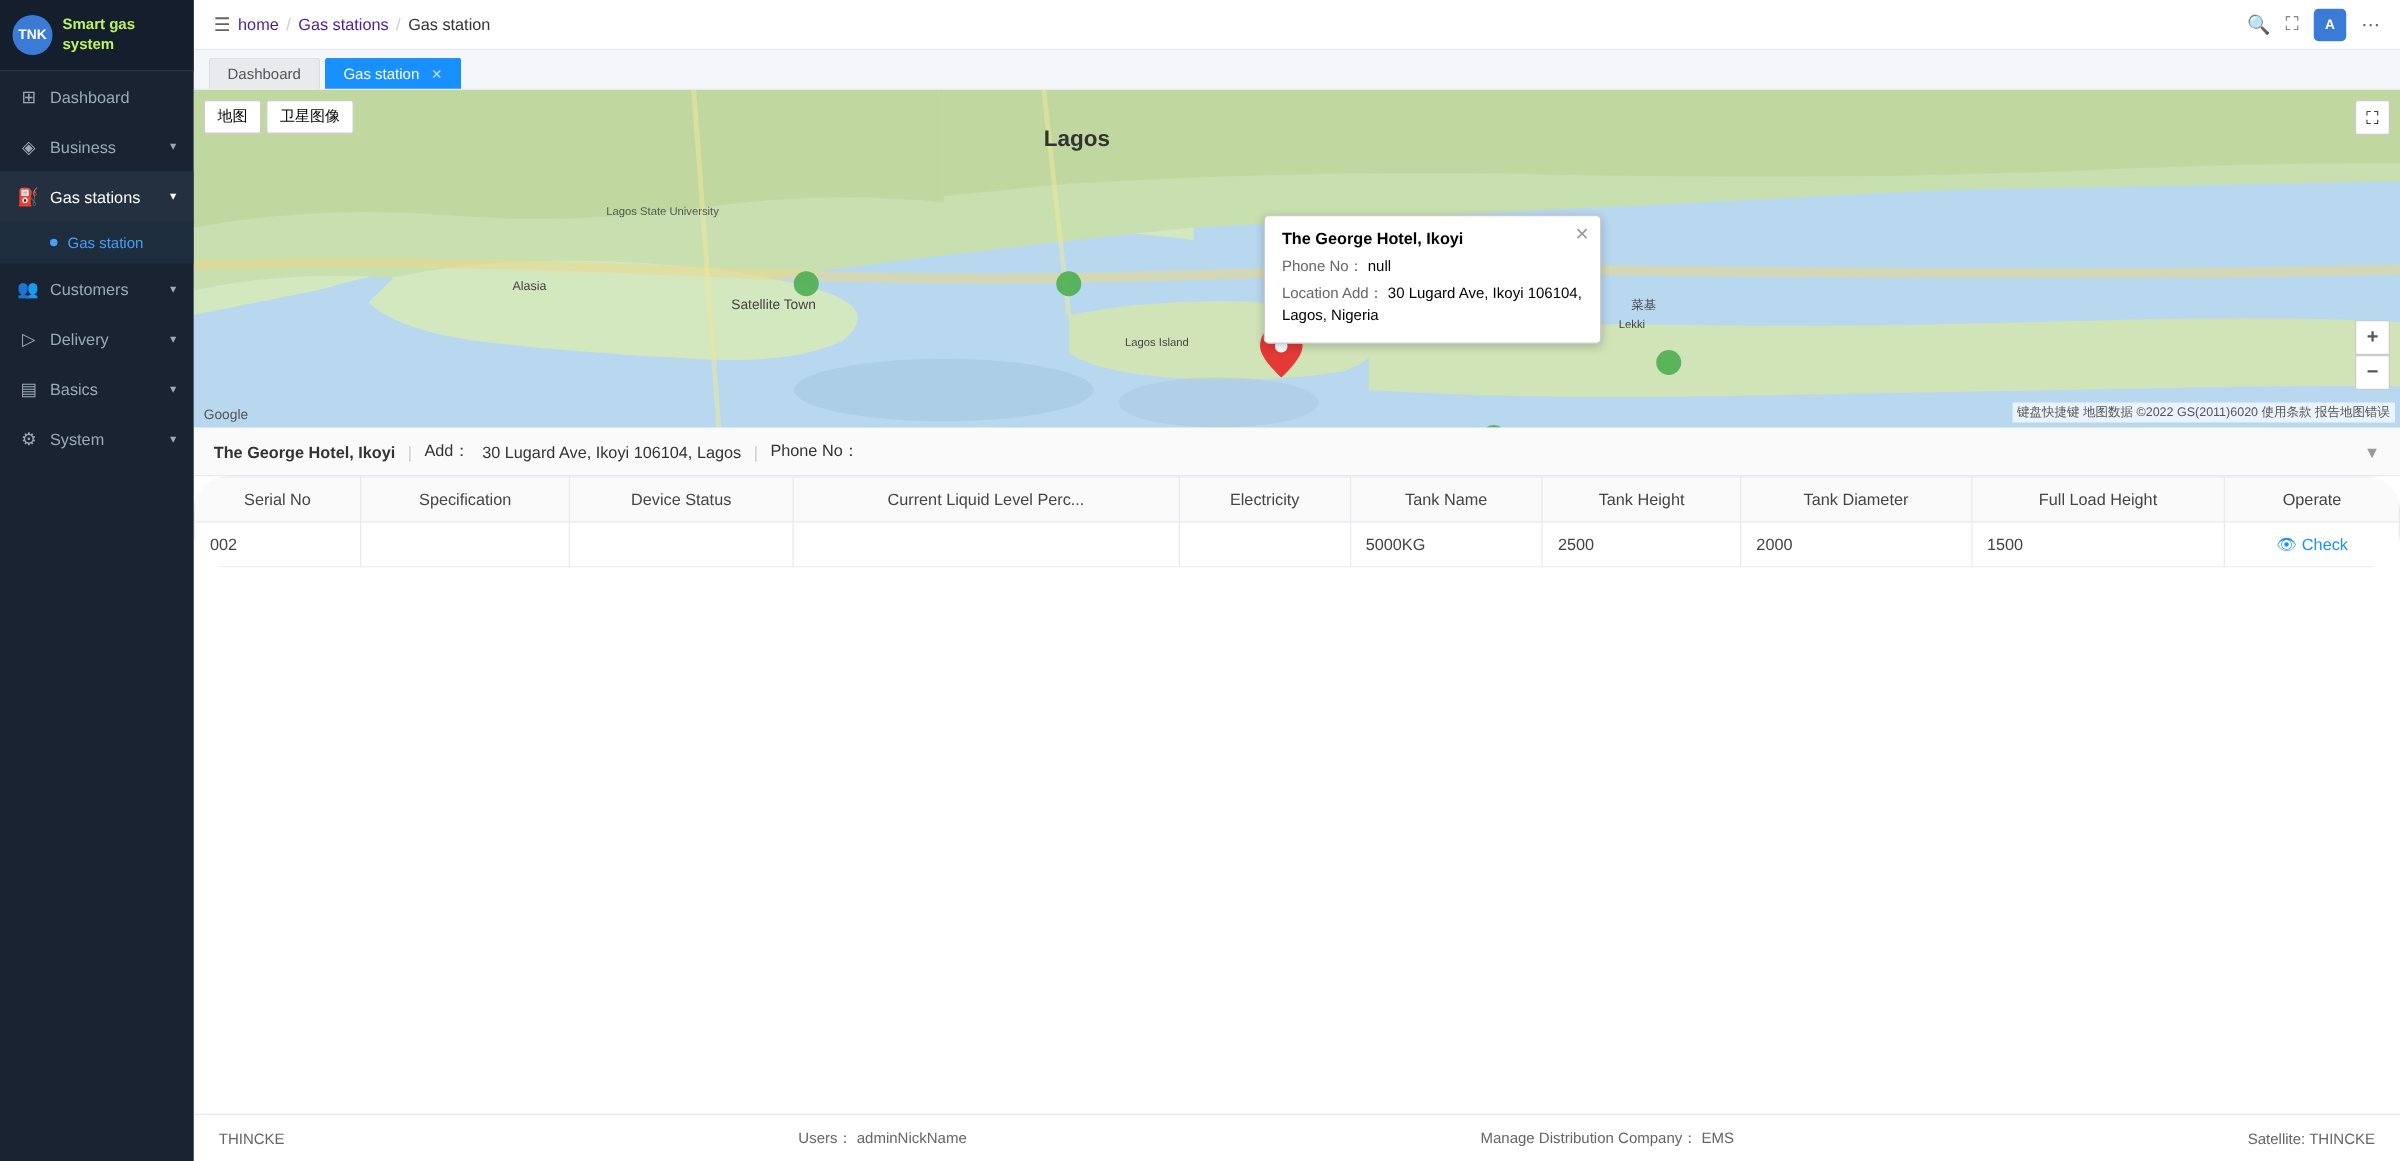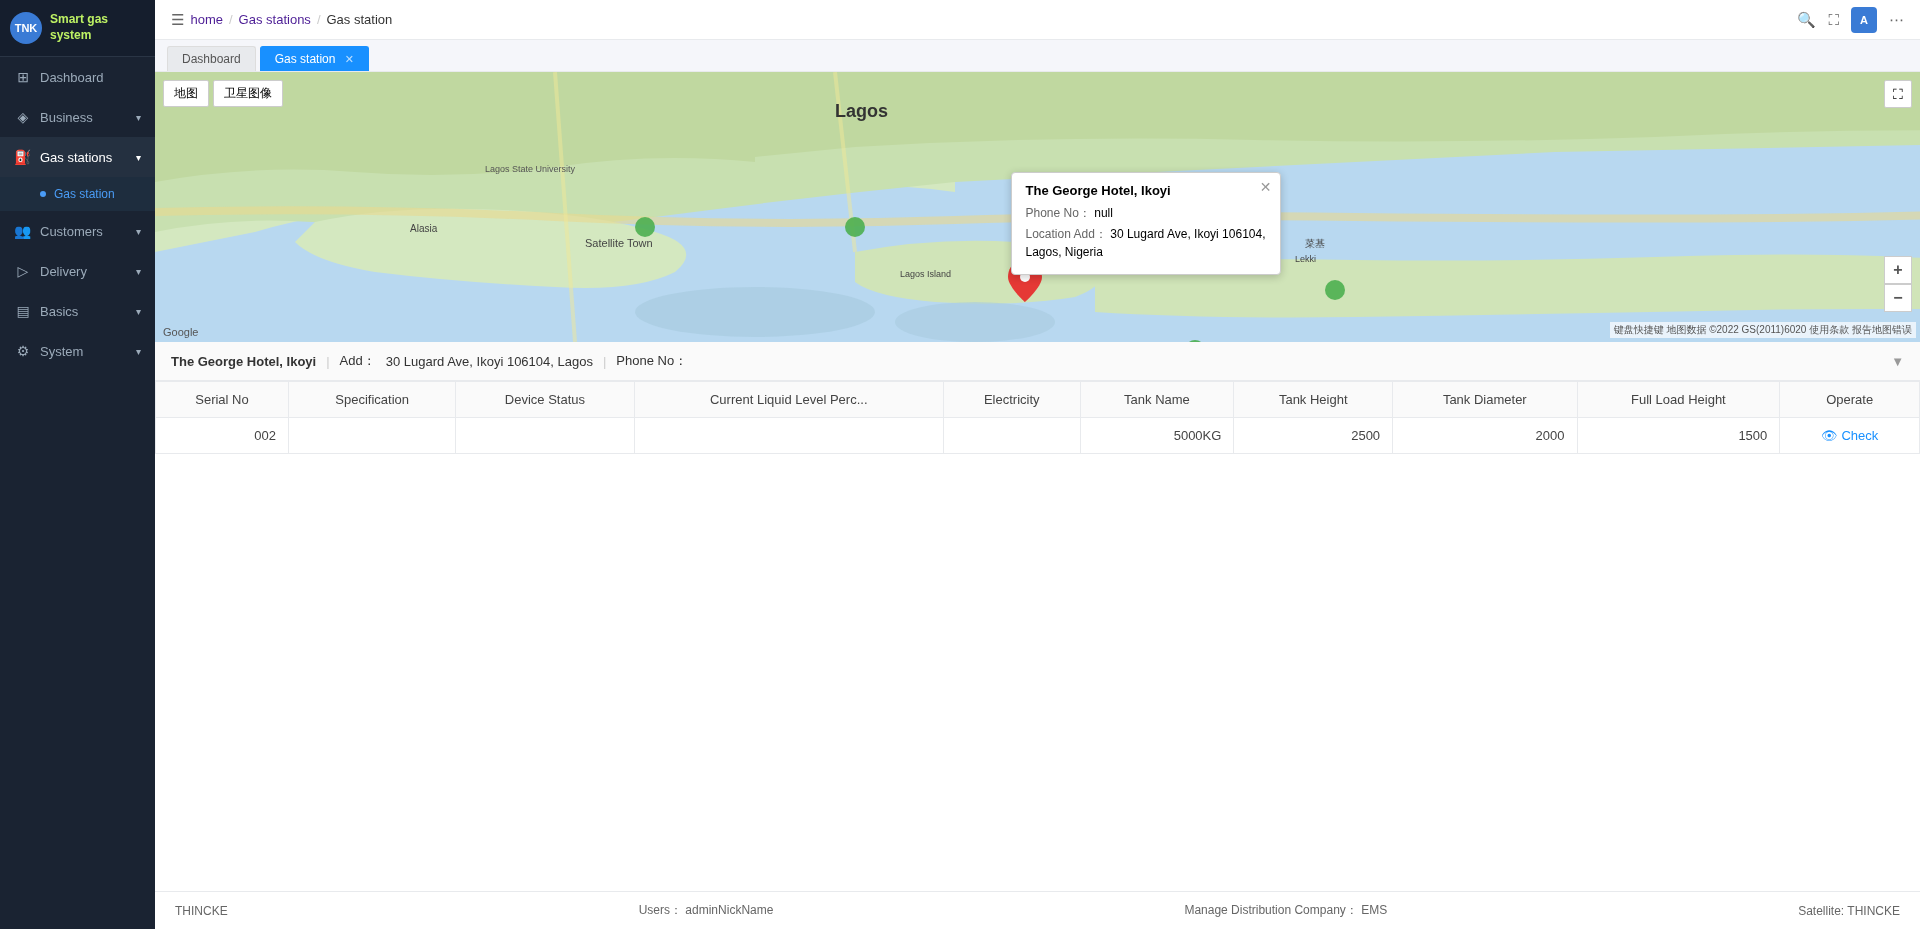--- a/index.html
+++ b/index.html
@@ -282,39 +282,40 @@
       gap: 10px;
       background: #fafafa;
     }
     .station-name { font-weight: bold; }
     .station-sep { color: #ccc; }
 
     
     .table-wrap {
       padding: 0;
       overflow-x: auto;
+      border-radius: 27px;
     }
     table {
       width: 100%;
       border-collapse: collapse;
       font-size: 13px;
     }
     th {
       background: #fafafa;
       border: 1px solid #e8eaed;
       padding: 10px 12px;
       text-align: center;
       font-weight: 500;
       color: #444;
       white-space: nowrap;
     }
     td {
       border: 1px solid #e8eaed;
       padding: 10px 12px;
-      text-align: right;
+      text-align: left;
       color: #444;
     }
     .check-link {
       color: #1890ff;
       cursor: pointer;
       display: flex;
       align-items: center;
       justify-content: center;
       gap: 4px;
     }

